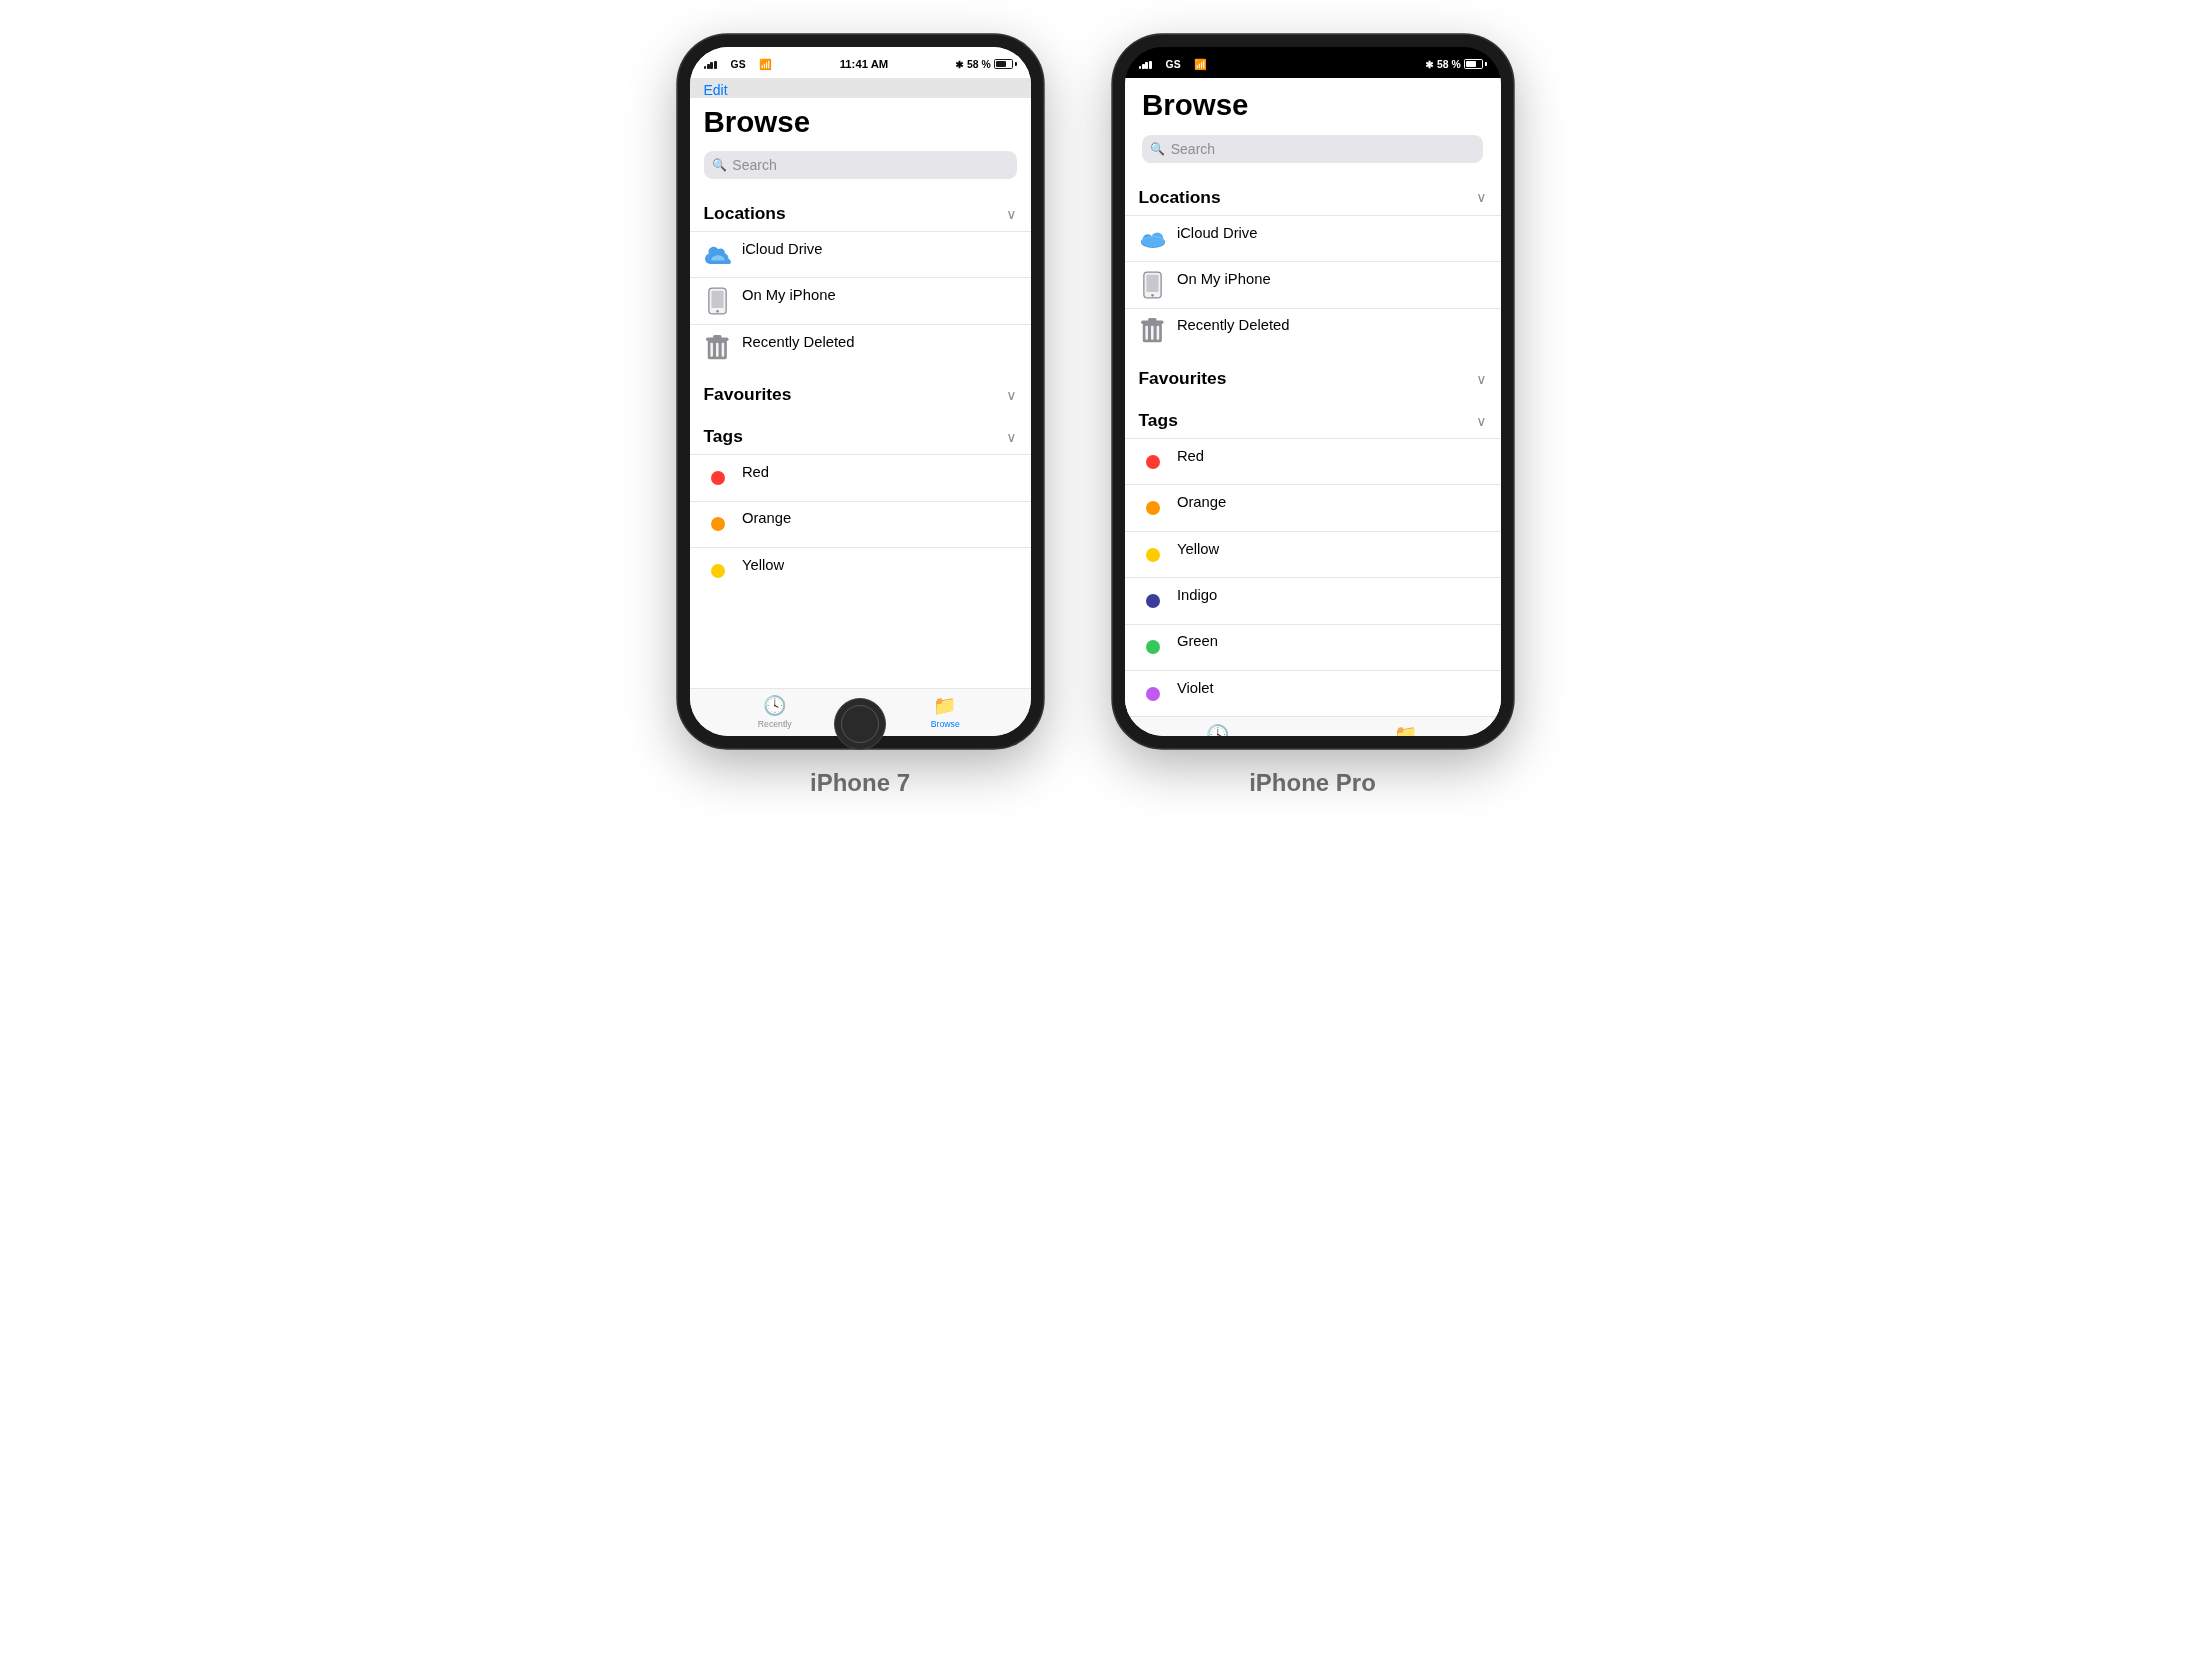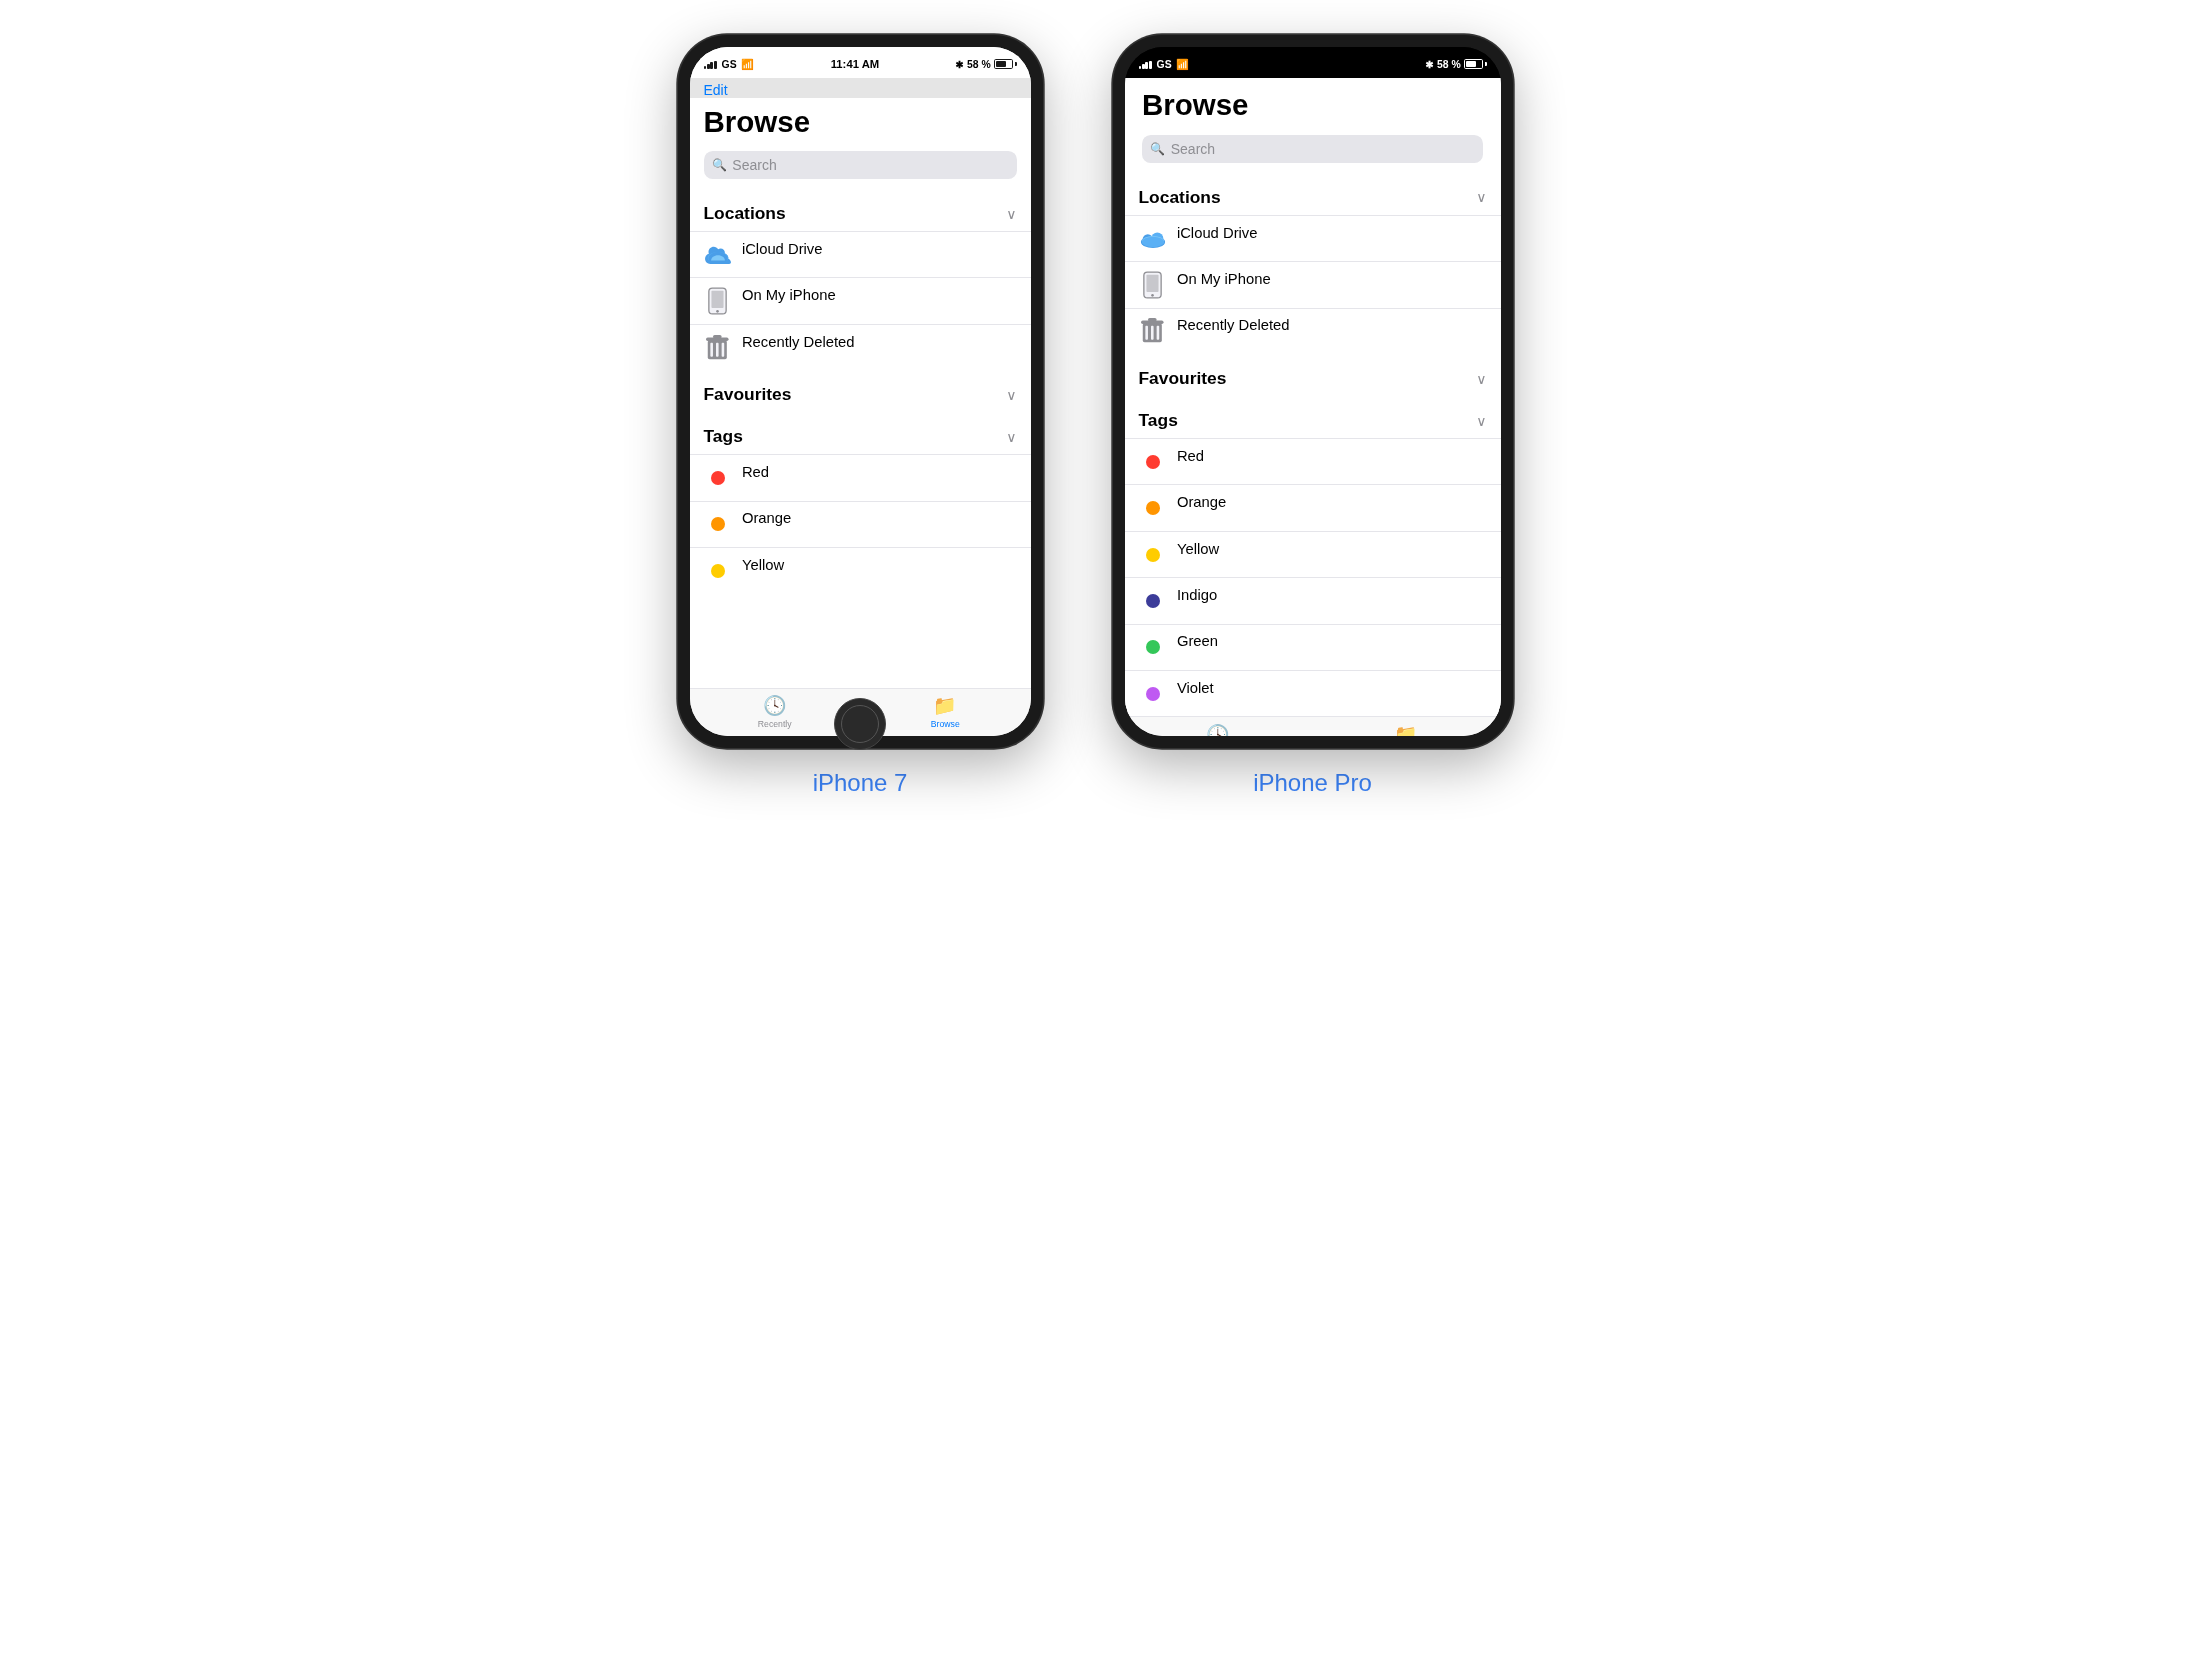--- a/index.html
+++ b/index.html
@@ -16,22 +16,22 @@
 
     .phone-container {
       display: flex;
       flex-direction: column;
       align-items: center;
       gap: 21px;
     }
 
     .phone-label {
       font-size: 24px;
-      color: #3b82f6;
-      font-weight: 400;
+      color: #737373;
+      font-weight: 700;
     }
 
     
     .iphone7-shell {
       width: 365px;
       height: 713px;
       background: #1a1a1a;
       border-radius: 49px;
       padding: 12px;
       position: relative;
@@ -108,21 +108,21 @@
     }
 
     .status-bar-dark {
       background: #000000;
       color: #ffffff;
     }
 
     .status-bar-left {
       display: flex;
       align-items: center;
-      gap: 5px;
+      gap: 14px;
     }
 
     .status-bar-center {
       font-size: 11.3px;
       font-weight: 600;
     }
 
     .status-bar-right {
       display: flex;
       align-items: center;

